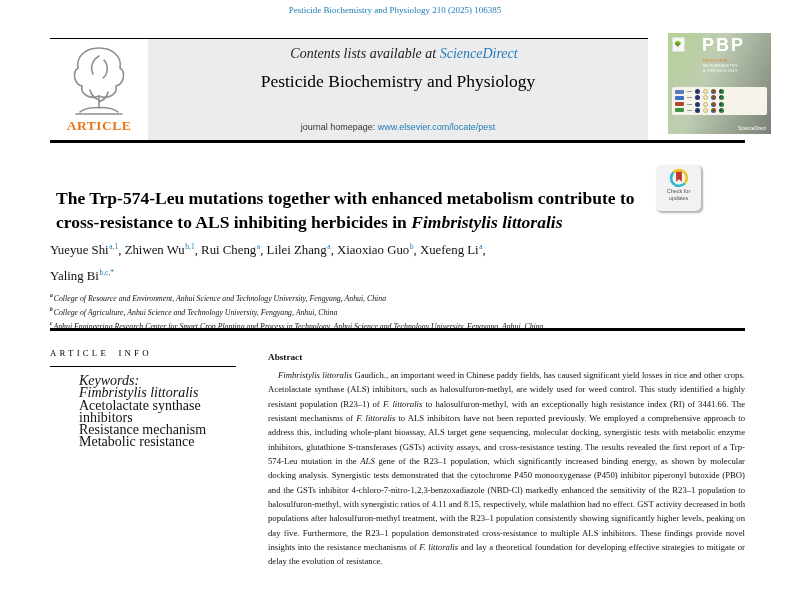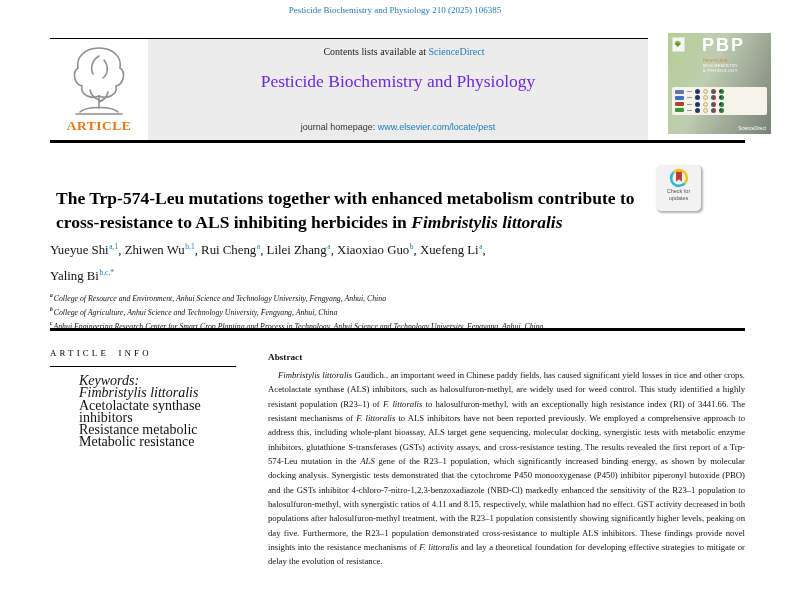--- a/index.html
+++ b/index.html
@@ -14,23 +14,23 @@
   .citation{position:absolute;top:5px;left:0;right:0;text-align:center;
             font-size:9px;color:var(--link-blue);}
 
   
   .masthead{position:absolute;left:50px;top:38px;width:598px;height:102px;border-top:1.5px solid #000;}
   .logo-area{position:absolute;left:0;top:0;width:98px;height:102px;background:#fff;text-align:center;}
   .logo-tree{display:block;margin:3px auto 0;}
   .logo-word{font-size:13.5px;letter-spacing:.5px;color:var(--elsevier-orange);
              font-family:"Liberation Serif",serif;font-weight:bold;margin-top:-2px;}
   .gray-box{position:absolute;left:98px;right:0;top:0;bottom:0;background:#ececec;text-align:center;}
-  .contents-line{position:absolute;top:7px;left:12px;right:0;font-size:10px;color:#222;}
+  .contents-line{position:absolute;top:7px;left:12px;right:0;font-size:14px;color:#222;font-style:italic;}
   .contents-line .lnk{color:var(--link-blue);}
-  .journal-title{position:absolute;top:32px;left:0;right:0;font-size:17.5px;color:#6d28d9;}
+  .journal-title{position:absolute;top:32px;left:0;right:0;font-size:17.5px;color:#000000;}
   .homepage-line{position:absolute;bottom:9px;left:0;right:0;font-size:9px;
                  font-family:"Liberation Sans",sans-serif;color:#333;}
   .homepage-line .lnk{color:var(--link-blue);}
 
   
   .cover{position:absolute;left:668px;top:33px;width:103px;height:101px;overflow:hidden;
          background:
            repeating-linear-gradient(105deg,rgba(255,255,255,.07) 0 5px,rgba(0,0,0,0) 5px 13px),
            linear-gradient(115deg,#4a7а22 0%,#3f6b1e 25%,#2c4c13 55%,#152a0a 100%),
            #2c4c13;}
@@ -193,21 +193,21 @@
       <div class="affil"><sup>c</sup><span>Anhui Engineering Research Center for Smart Crop Planting and Process in Technology, Anhui Science and Technology University, Fengyang, Anhui, China</span></div>
     </div>
 
   <div class="thick-rule rule-2"></div>
 
   <div class="info-col">
     <div class="info-heading">ARTICLE INFO</div>
     <div class="info-rule"></div>
     <div class="keywords">
       <span class="kw kw-label">Keywords:</span>
-      <span><span class="kw it">Fimbristylis littoralis</span><span class="kw">Acetolactate synthase inhibitors</span><span class="kw">Resistance metabolic</span><span class="kw">Metabolic resistance</span></span>
+      <span><span class="kw it">Fimbristylis littoralis</span><span class="kw">Acetolactate synthase inhibitors</span><span class="kw">Resistance mechanism</span><span class="kw">Metabolic resistance</span></span>
     </div>
   </div>
 
   <div class="abstract-col">
     <div class="abstract-heading">Abstract</div>
     <div class="abstract-text"><span class="it">Fimbristylis littoralis</span><span> Gaudich., an important weed in Chinese paddy fields, has caused significant yield losses in rice and other crops. Acetolactate synthase (ALS) inhibitors, such as halosulfuron-methyl, are widely used for weed control. This study identified a highly resistant population (R23–1) of </span><span class="it">F. littoralis</span><span> to halosulfuron-methyl, with an exceptionally high resistance index (RI) of 3441.66. The resistant mechanisms of </span><span class="it">F. littoralis</span><span> to ALS inhibitors have not been reported previously. We employed a comprehensive approach to address this, including whole-plant bioassay, ALS target gene sequencing, molecular docking, synergistic tests with metabolic enzyme inhibitors, glutathione S-transferases (GSTs) activity assays, and cross-resistance testing. The results revealed the first report of a Trp-574-Leu mutation in the </span><span class="it">ALS</span><span> gene of the R23–1 population, which significantly increased binding energy, as shown by molecular docking analysis. Synergistic tests demonstrated that the cytochrome P450 monooxygenase (P450) inhibitor piperonyl butoxide (PBO) and the GSTs inhibitor 4-chloro-7-nitro-1,2,3-benzoxadiazole (NBD-Cl) markedly enhanced the sensitivity of the R23–1 population to halosulfuron-methyl, with synergistic ratios of 4.11 and 8.15, respectively, while malathion had no effect. GST activity decreased in both populations after halosulfuron-methyl treatment, with the R23–1 population consistently showing significantly higher levels, peaking on day five. Furthermore, the R23–1 population demonstrated cross-resistance to multiple ALS inhibitors. These findings provide novel insights into the resistance mechanisms of </span><span class="it">F. littoralis</span><span> and lay a theoretical foundation for developing effective strategies to mitigate or delay the evolution of resistance.</span></div>
   </div>
 
 </div>
 

